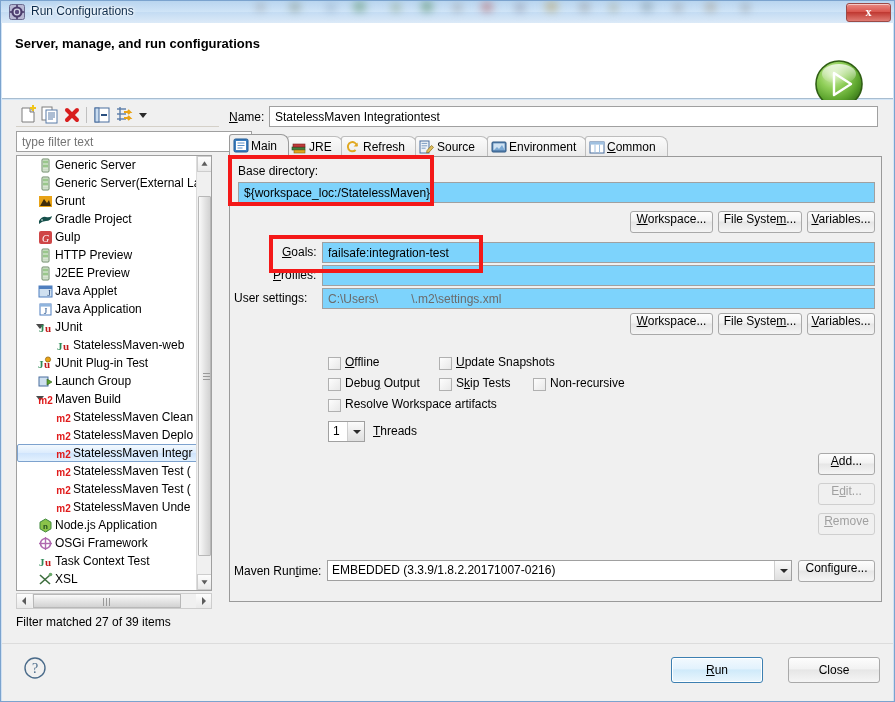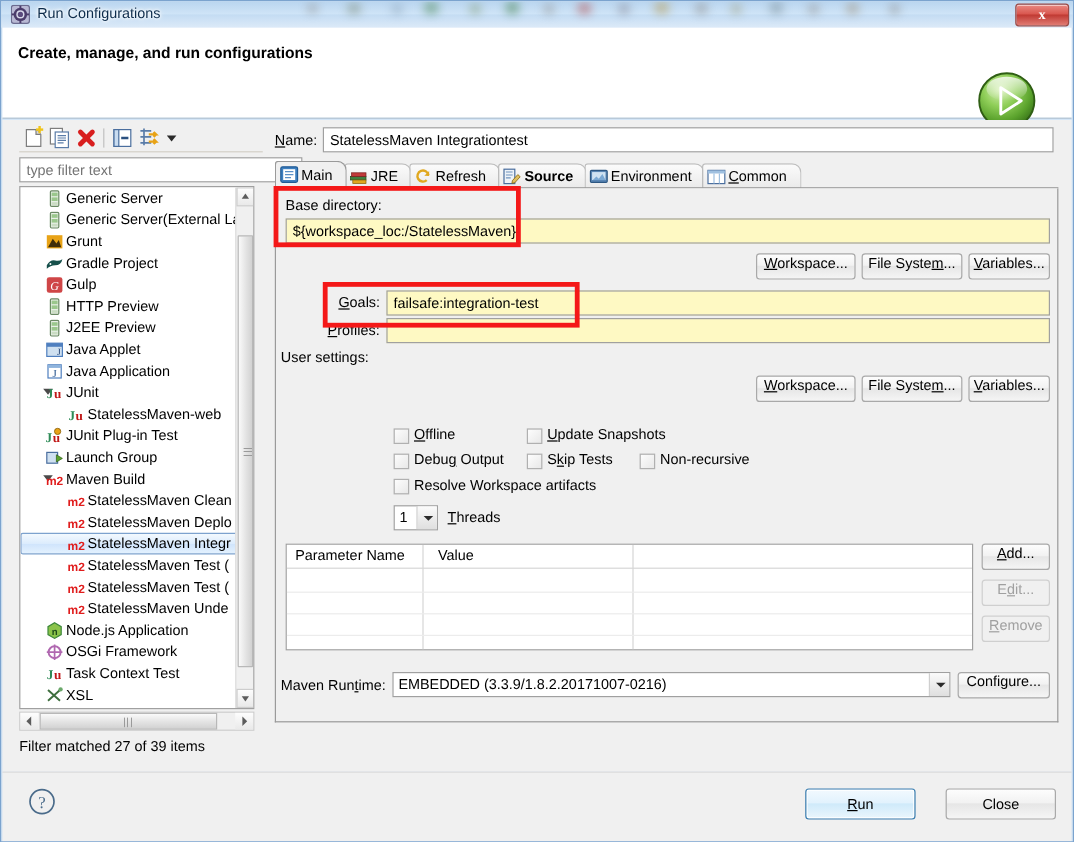--- a/index.html
+++ b/index.html
@@ -272,21 +272,21 @@
     width: 653px; height: 445px;
     background: #f0f0f0;
     border: 1px solid #9a9a9a;
     border-top: none;
   }
 
   .lbl { position: absolute; font-size: 12px; color: #000; white-space: nowrap; }
   .txt {
     position: absolute;
     border: 1px solid #a0a0a0;
-    background: #fef9c3;
+    background: #7dd3fc;
     height: 21px;
     padding: 2px 5px;
     font-size: 12px;
     font-family: "Liberation Sans", sans-serif;
     color: #000;
     outline: none;
   }
   .btn {
     position: absolute;
     height: 22px;
@@ -440,21 +440,21 @@
         <rect x="7.2" y="12.8" width="1.6" height="2.4"></rect>
         <rect x="0.8" y="7.2" width="2.4" height="1.6"></rect>
         <rect x="12.8" y="7.2" width="2.4" height="1.6"></rect>
       </g>
     </svg>
     <div id="title-text">Run Configurations</div>
     <div id="close-btn">x</div>
   </div>
 
   <div id="header">
-    <div id="header-title">Create, manage, and run configurations</div>
+    <div id="header-title">Server, manage, and run configurations</div>
     <svg id="run-badge" viewBox="0 0 50 50">
       <defs>
         <radialGradient id="gball" cx="38%" cy="30%" r="72%">
           <stop offset="0%" stop-color="#d7f0b6"></stop>
           <stop offset="42%" stop-color="#8fce58"></stop>
           <stop offset="78%" stop-color="#5aa22c"></stop>
           <stop offset="100%" stop-color="#3d7a1c"></stop>
         </radialGradient>
         <linearGradient id="gloss" x1="0" y1="0" x2="0" y2="1">
           <stop offset="0%" stop-color="#ffffff" stop-opacity=".78"></stop>
@@ -771,21 +771,21 @@
               </svg></span><span>Main</span></div>
           <div class="tab" style="left: 58px; width: 56px;"><span class="tab-ico"><svg width="16" height="15" viewBox="0 0 16 15">
                 <rect x="1" y="7" width="13" height="3" fill="#3f7f3f" stroke="#1f4f1f" stroke-width=".6"></rect>
         <rect x="2" y="4" width="12" height="3" fill="#c03a3a" stroke="#7a1f1f" stroke-width=".6"></rect>
         <rect x="3" y="10" width="11" height="3" fill="#e0a820" stroke="#8a6310" stroke-width=".6"></rect>
               </svg></span><span>JRE</span></div>
           <div class="tab" style="left: 112px; width: 76px;"><span class="tab-ico"><svg width="16" height="15" viewBox="0 0 16 15">
                 <path d="M12 6 a4.6 4.6 0 1 0 -1.4 4.1" fill="none" stroke="#e0a820" stroke-width="2"></path>
         <path d="M12.6 2.5 L12.6 6.6 L8.6 6.4 Z" fill="#e0a820"></path>
               </svg></span><span>Refresh</span></div>
-          <div class="tab" style="left: 186px; width: 74px; font-weight: bold;"><span class="tab-ico"><svg width="16" height="15" viewBox="0 0 16 15">
+          <div class="tab" style="left: 186px; width: 74px;"><span class="tab-ico"><svg width="16" height="15" viewBox="0 0 16 15">
                 <rect x="1" y="1" width="9" height="12" fill="#eef3f8" stroke="#4a6e9e"></rect>
         <g stroke="#6f93bd" stroke-width=".9">
                   <line x1="2.6" y1="3.4" x2="8.2" y2="3.4"></line>
         <line x1="2.6" y1="5.8" x2="8.2" y2="5.8"></line>
                   <line x1="2.6" y1="8.2" x2="6.6" y2="8.2"></line>
                 </g>
         <path d="M8 10.5 L12.5 5.5 L14.5 7.3 L10 12.3 L7.6 12.8 Z" fill="#e0c060" stroke="#8a6a10" stroke-width=".7"></path>
               </svg></span><span>Source</span></div>
           <div class="tab" style="left: 258px; width: 100px;"><span class="tab-ico"><svg width="16" height="15" viewBox="0 0 16 15">
                 <rect x="1" y="2" width="14" height="10" rx="1" fill="#5a86b4" stroke="#2d5782"></rect>
@@ -820,20 +820,21 @@
           <span class="ul">G</span>oals:
         </div>
         <input class="txt" style="left: 92px; top: 85px; width: 553px;" type="text" value="failsafe:integration-test">
 
         <div class="lbl" style="left:43px; top:111px;">
           <span class="ul">P</span>rofiles:
         </div>
         <input class="txt" style="left: 92px; top: 108px; width: 553px;" type="text" value="">
 
         <div class="lbl" style="left:4px; top:134px;">User settings:</div>
+        <input class="txt" style="left: 92px; top: 131px; width: 553px; color: rgb(107, 107, 107);" type="text" value="C:\Users\          \.m2\settings.xml">
 
         <div class="btn" style="left:400px; top:156px; width:83px;">
           <span class="ul">W</span>orkspace...
         </div>
         <div class="btn" style="left:488px; top:156px; width:84px;">
           File Syste<span class="ul">m</span>...
         </div>
         <div class="btn" style="left:577px; top:156px; width:68px;">
           <span class="ul">V</span>ariables...
         </div>
@@ -866,31 +867,20 @@
         </div>
 
         <div class="combo" style="left:98px; top:264px; width:37px;">
           <span class="cv">1</span>
           <span class="carrow"></span>
         </div>
         <div class="lbl" style="left:143px; top:267px;">
           <span class="ul">T</span>hreads
         </div>
 
-        <div id="param-table" style="left:8px; top:296px; width:573px; height:89px;">
-          <div id="param-head">
-            <span class="th" style="left:7px;">Parameter Name</span>
-            <span class="th" style="left:126px;">Value</span>
-          </div>
-          <div class="col-div" style="left:113px; height:88px;"></div>
-          <div class="col-div" style="left:288px; height:88px;"></div>
-          <div class="row-div" style="top:39px;"></div>
-          <div class="row-div" style="top:57px;"></div>
-          <div class="row-div" style="top:75px;"></div>
-        </div>
 
         <div class="btn" style="left:588px; top:296px; width:57px;">
           <span class="ul">A</span>dd...
         </div>
         <div class="btn disabled" style="left:588px; top:326px; width:57px;">
           E<span class="ul">d</span>it...
         </div>
         <div class="btn disabled" style="left:588px; top:356px; width:57px;">
           <span class="ul">R</span>emove
         </div>

